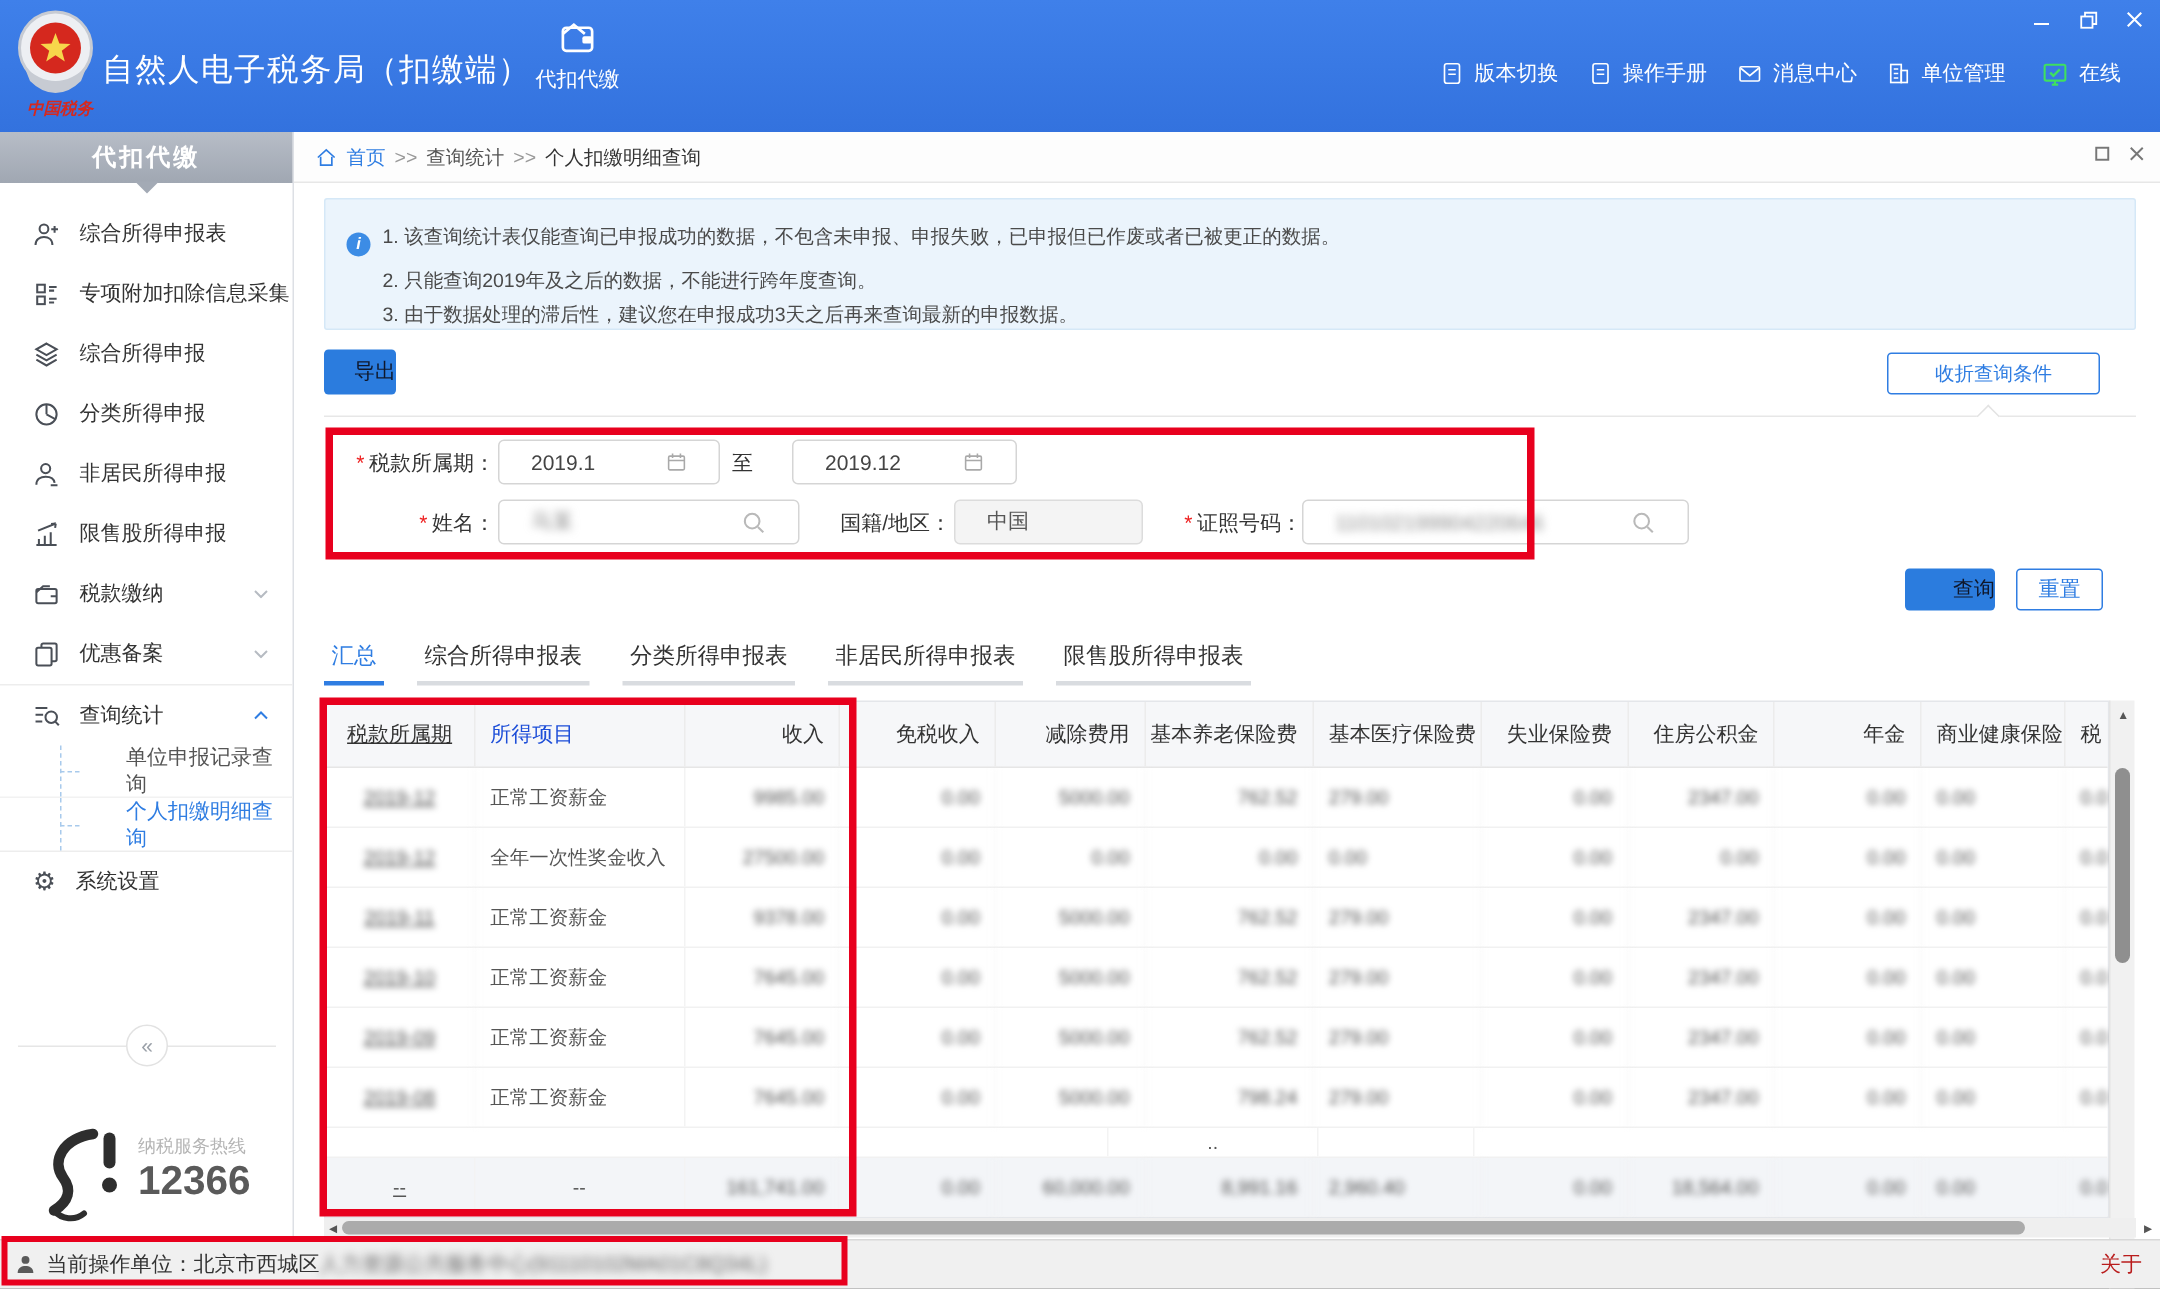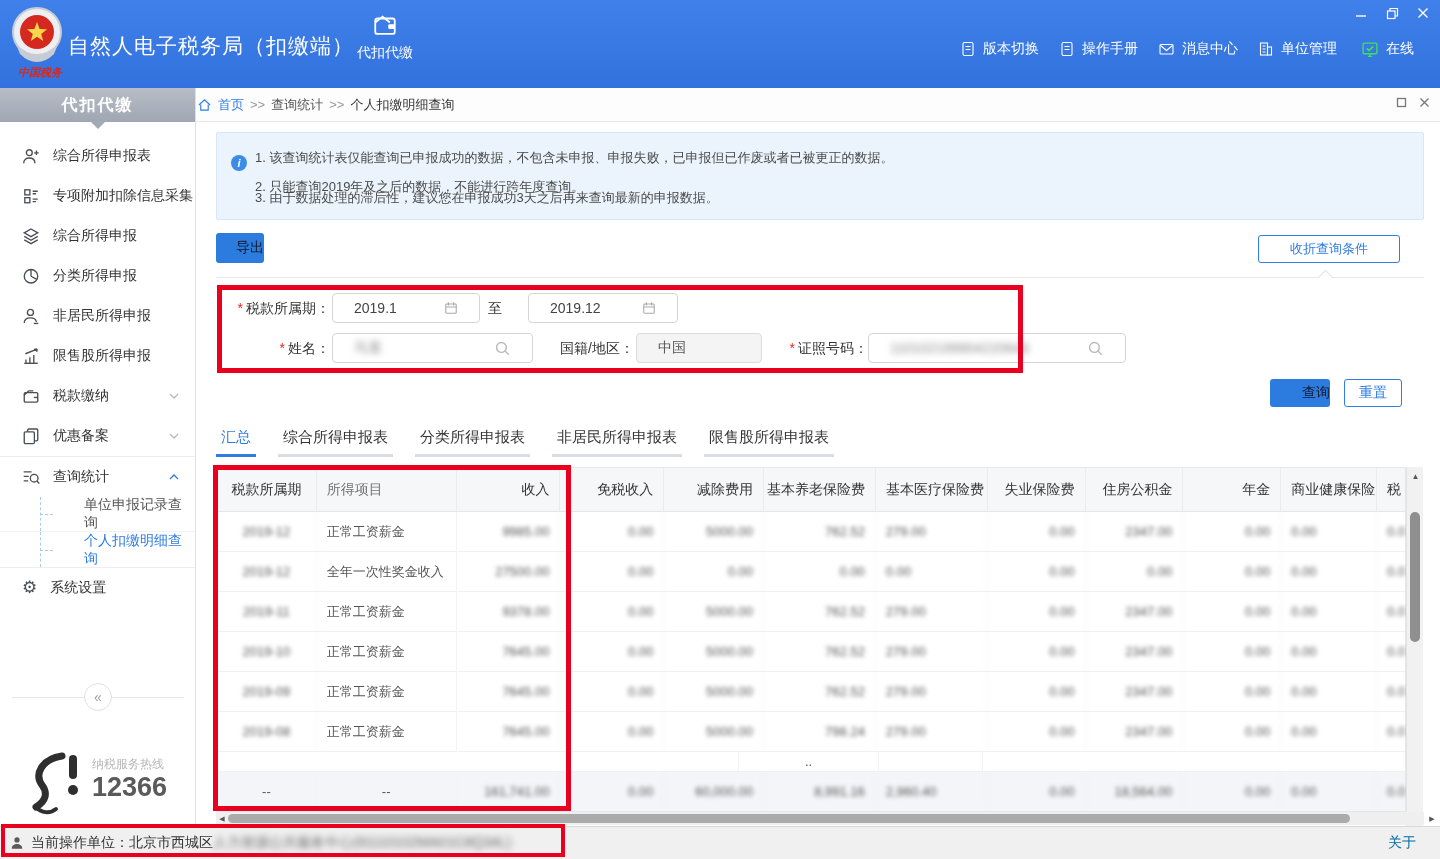--- a/index.html
+++ b/index.html
@@ -44,21 +44,21 @@
   .sb-collapse-wrap .line { position:absolute; left:12px; right:12px; top:14px; border-top:1px solid #E6E6E6; }
   .sb-collapse { position:absolute; left:50%; top:0; margin-left:-14px; width:28px; height:28px; border-radius:50%;
     background:#fff; border:1px solid #E2E2E2; color:#9AA0A8; font-size:14px;
     display:flex; align-items:center; justify-content:center; cursor:pointer; }
   .hotline { position:absolute; left:26px; top:662px; width:160px; height:70px; }
   .hotline .cap { position:absolute; left:66px; top:6px; font-size:12px; color:#B5B5B5; }
   .hotline .num { position:absolute; left:66px; top:22px; font-size:27px; font-weight:bold; color:#5A5A5A; }
 
   
   .crumb-bar { position:absolute; left:196px; top:88px; width:1244px; height:34px; background:#FDFDFD;
-    border-bottom:1px solid #E7E7E7; display:flex; align-items:center; padding-left:1px; gap:6px; font-size:13px; }
+    border-bottom:1px solid #E7E7E7; display:flex; align-items:center; padding-left:14px; gap:6px; font-size:13px; }
   .crumb-home { color:#2F7DE2; cursor:pointer; }
   .crumb-sep { color:#999; }
   .crumb-lvl { color:#555; }
   .crumb-cur { color:#333; }
   .crumb-winbtns { position:absolute; right:10px; top:9px; display:flex; gap:12px; color:#666; }
 
   
   .content { position:absolute; left:196px; top:122px; width:1244px; height:704px; background:#fff; }
   .notice { position:absolute; left:20px; top:10px; width:1208px; height:88px; background:#EBF4FC;
     border:1px solid #D5E8F7; border-radius:2px; }
@@ -97,52 +97,52 @@
   .tbl { position:absolute; left:20px; top:345px; width:1190px; border:1px solid #E4E6EA; background:#fff; }
   .thead { display:flex; height:44px; background:#F6F7F9; border-bottom:1px solid #E6E6E6; }
   .hcell { display:flex; align-items:center; font-size:14px; color:#333; padding:0 10px; overflow:hidden;
     border-right:1px solid #ECECEC; white-space:nowrap; }
   .trow { display:flex; height:40px; border-bottom:1px solid #F1F1F1; background:#fff;justify-content:center; }
   .trow .cell { display:flex; align-items:center; font-size:13px; color:#555; padding:0 10px; overflow:hidden;
     border-right:1px solid #F3F3F3; white-space:nowrap; }
   .trow.total { height:39px; background:#F3F5F8; border-bottom:none; }
   .trow.partial { height:20px; overflow:hidden; }
   .blur { filter:blur(2.2px); color:#7d7d7d; }
-  .c0 { width:100px; justify-content:center; }
+  .c0 { width:100px; justify-content:center;text-decoration:underline; }
   .c1 { width:140px; justify-content:flex-start; font-size:14px; color:#333; }
   .c2 { width:104px; justify-content:flex-end; }
   .c3 { width:104px; justify-content:flex-end; }
   .c4 { width:100px; justify-content:flex-end; }
   .c5 { width:112px; justify-content:flex-end; }
   .c6 { width:112px; justify-content:flex-start; }
   .c7 { width:98px; justify-content:flex-end; }
   .c8 { width:98px; justify-content:flex-end; }
   .c9 { width:98px; justify-content:flex-end; }
   .c10 { width:96px; justify-content:flex-start; }
   .c11 { width:28px; justify-content:flex-start; border-right:none !important; }
-  .thead .c1 { color:#737373; }
+  .thead .c1 { color:#1d4ed8; }
   .trow.total .c0, .trow.total .c1 { justify-content:center; color:#555; font-size:13px; }
 
   
   .vscroll { position:absolute; left:1210px; top:345px; width:17px; height:479px; background:#F1F1F1;
     border-left:1px solid #E4E4E4; }
   .vscroll .arr { position:absolute; left:0; width:17px; height:14px; font-size:8px; color:#555;
     display:flex; align-items:center; justify-content:center; cursor:pointer; }
   .vscroll .arr.up { top:2px; }
   .vscroll .thumb { position:absolute; left:3px; top:45px; width:10px; height:130px; background:#8F8F8F; border-radius:6px; cursor:pointer; }
   .hscroll { position:absolute; left:20px; top:690px; width:1208px; height:13px; background:#EFEFEF; }
   .hscroll .thumb { position:absolute; left:12px; top:2px; width:1122px; height:9px; background:#ABABAB; border-radius:5px; cursor:pointer; }
   .hscroll .arr { position:absolute; top:0; width:12px; height:13px; font-size:7px; color:#555;
     display:flex; align-items:center; justify-content:center; cursor:pointer; }
   .hscroll .arr.left { left:0; } .hscroll .arr.right { right:-14px; }
 
   
   .statusbar { position:absolute; left:0; top:826px; width:1440px; height:33px; background:#F0F0F0;
     border-top:1px solid #D8D8D8; display:flex; align-items:center; padding-left:10px; font-size:14px; color:#333; }
-  .statusbar .about { position:absolute; right:24px; color:#0369a1; cursor:pointer; }
+  .statusbar .about { position:absolute; right:12px; color:#b91c1c; cursor:pointer; }
   .statusbar .blurco { color:#666; }
 
   
   .redbox { position:absolute; border:5px solid #E8001E; pointer-events:none; z-index:50; }
   .redbox.form-box   { left:217px; top:285px; width:806px; height:88px; }
   .redbox.table-box  { left:213px; top:465px; width:358px; height:346px; }
   .redbox.status-box { left:1px;  top:824px; width:564px; height:33px; border-width:4px; }
 
   svg { display:block; }
 </style>
@@ -413,21 +413,21 @@
       </span>
     </span>
   </div>
 
   <div class="content">
 
     <div class="notice">
       <span class="info-ic">i</span>
       <div class="ln" style="top:16px;">1. 该查询统计表仅能查询已申报成功的数据，不包含未申报、申报失败，已申报但已作废或者已被更正的数据。</div>
       <div class="ln" style="top:45px;">2. 只能查询2019年及之后的数据，不能进行跨年度查询。</div>
-      <div class="ln" style="top:56px;">3. 由于数据处理的滞后性，建议您在申报成功3天之后再来查询最新的申报数据。</div>
+      <div class="ln" style="top:68px;">3. 由于数据处理的滞后性，建议您在申报成功3天之后再来查询最新的申报数据。</div>
     </div>
 
     <button class="btn-blue export-btn">导出</button>
     <button class="btn-outline collapse-btn">收折查询条件</button>
     <div class="divider"></div>
     <div class="notch"></div>
 
     <div class="f-label" style="left:6px; top:178px; width:128px;">
       <span class="star">*</span><span>税款所属期：</span>
     </div>

